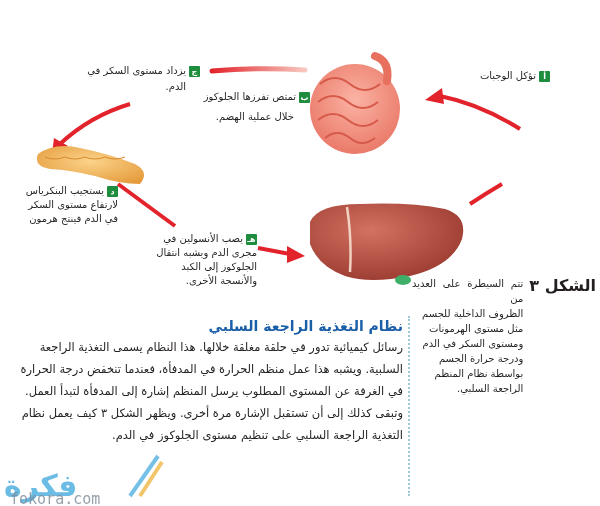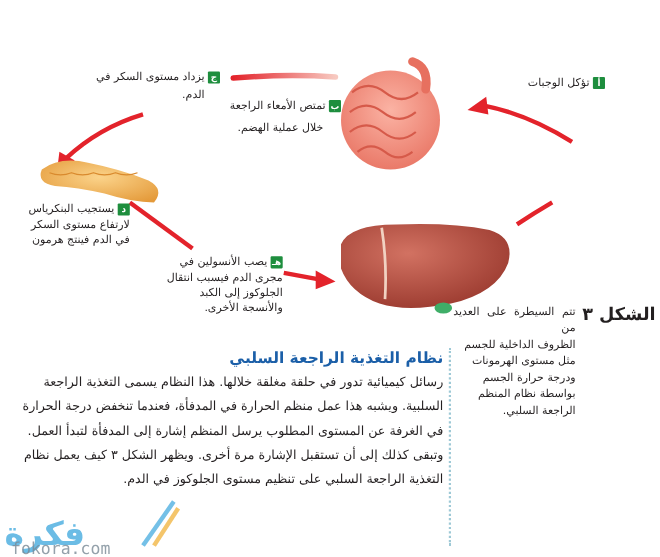--- a/index.html
+++ b/index.html
@@ -93,51 +93,52 @@
       <path d="M347,163 Q352,195 350,228" stroke="#f1d2c2" stroke-width="2.5" fill="none"></path>
       <ellipse cx="403" cy="236" rx="8" ry="5" fill="#3fae68"></ellipse>
     </g>
   </svg>
 
   <div class="abs label" style="left:460px;top:25px;width:90px;">
     <span class="badge">أ</span><span>تؤكل الوجبات</span>
   </div>
 
   <div class="abs label" style="left:180px;top:46px;width:130px;">
-    <div><span class="badge">ب</span><span>تمتص الأمعاء الراجعة</span></div>
+    <div><span class="badge">ب</span><span>تمتص تفرزها الجلوكوز</span></div>
     <div style="margin-top:6px;margin-right:16px;">خلال عملية الهضم.</div>
   </div>
 
   <div class="abs label" style="left:60px;top:20px;width:140px;">
     <div><span class="badge">ج</span><span>يزداد مستوى السكر في</span></div>
     <div style="margin-right:14px;margin-top:2px;">الدم.</div>
   </div>
 
   <div class="abs label" style="left:6px;top:140px;width:112px;">
     <div><span class="badge">د</span><span>يستجيب البنكرياس</span></div>
     <div>لارتفاع مستوى السكر</div>
     <div>في الدم فينتج هرمون</div>
   </div>
 
   <div class="abs label" style="left:135px;top:188px;width:122px;">
     <div><span class="badge">هـ</span><span>يصب الأنسولين في</span></div>
-    <div>مجرى الدم فيسبب انتقال</div>
+    <div>مجرى الدم ويشبه انتقال</div>
     <div>الجلوكوز إلى الكبد</div>
     <div>والأنسجة الأخرى.</div>
   </div>
 
 </div>
 
 <div class="abs" style="left:412px;top:276px;width:184px;">
   <div style="display:flex;flex-direction:row;gap:6px;">
     <div class="caption-title" style="white-space:nowrap;">الشكل ٣</div>
     <div class="caption-text" style="width:130px;">
       <div>تتم السيطرة على العديد من</div>
       <div>الظروف الداخلية للجسم</div>
       <div>مثل مستوى الهرمونات</div>
+      <div>ومستوى السكر في الدم</div>
       <div>ودرجة حرارة الجسم</div>
       <div>بواسطة نظام المنظم</div>
       <div>الراجعة السلبي.</div>
     </div>
   </div>
 </div>
 
 <div class="abs dotted-rule" style="left:408px;top:316px;width:2px;height:180px;"></div>
 
 <div class="abs" style="left:8px;top:318px;width:395px;">

